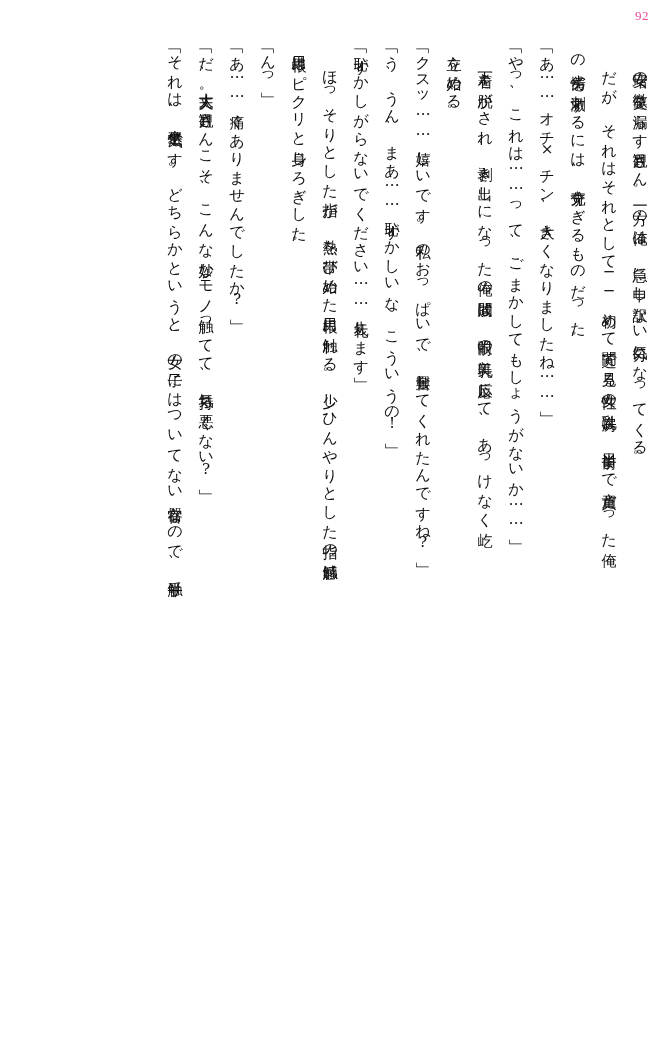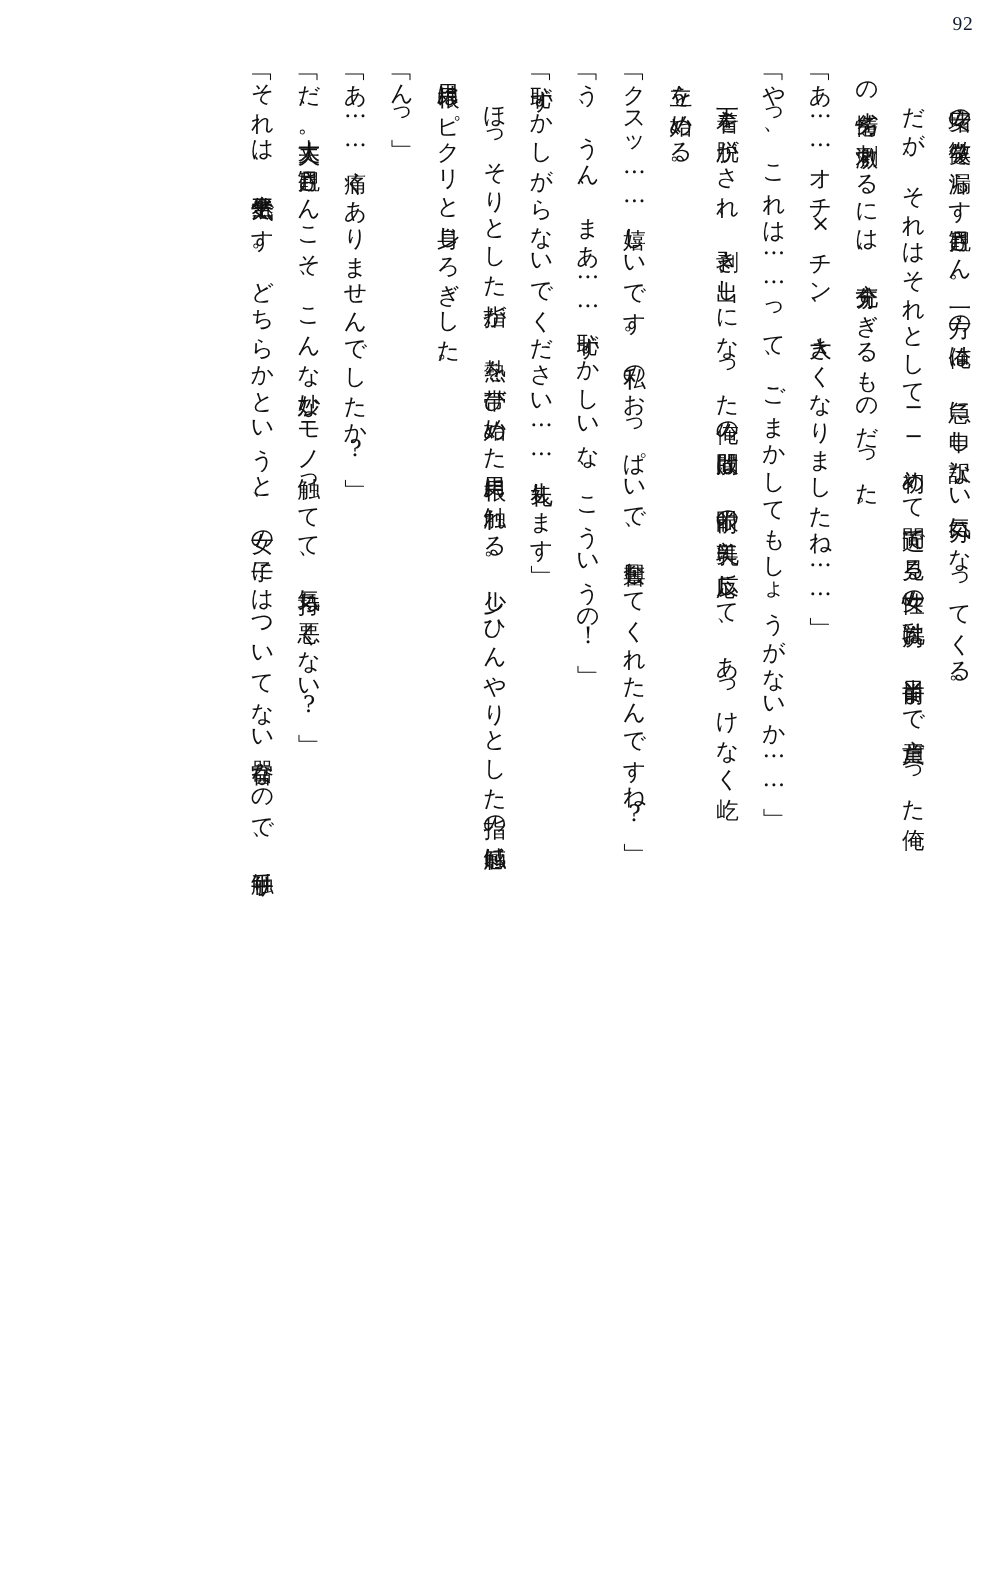--- a/index.html
+++ b/index.html
@@ -16,21 +16,21 @@
     height: 1050px;
     background: #ffffff;
     overflow: hidden;
     box-sizing: border-box;
   }
   .page-number {
     position: absolute;
     top: 8px;
     right: 20px;
     font-size: 13px;
-    color: #0f172a;
+    color: #ec4899;
     font-family: "Liberation Serif", "DejaVu Serif", serif;
     letter-spacing: 0.5px;
   }
   .text-body {
     position: absolute;
     top: 44px;
     right: 22px;
     left: 22px;
     bottom: 18px;
     display: flex;

